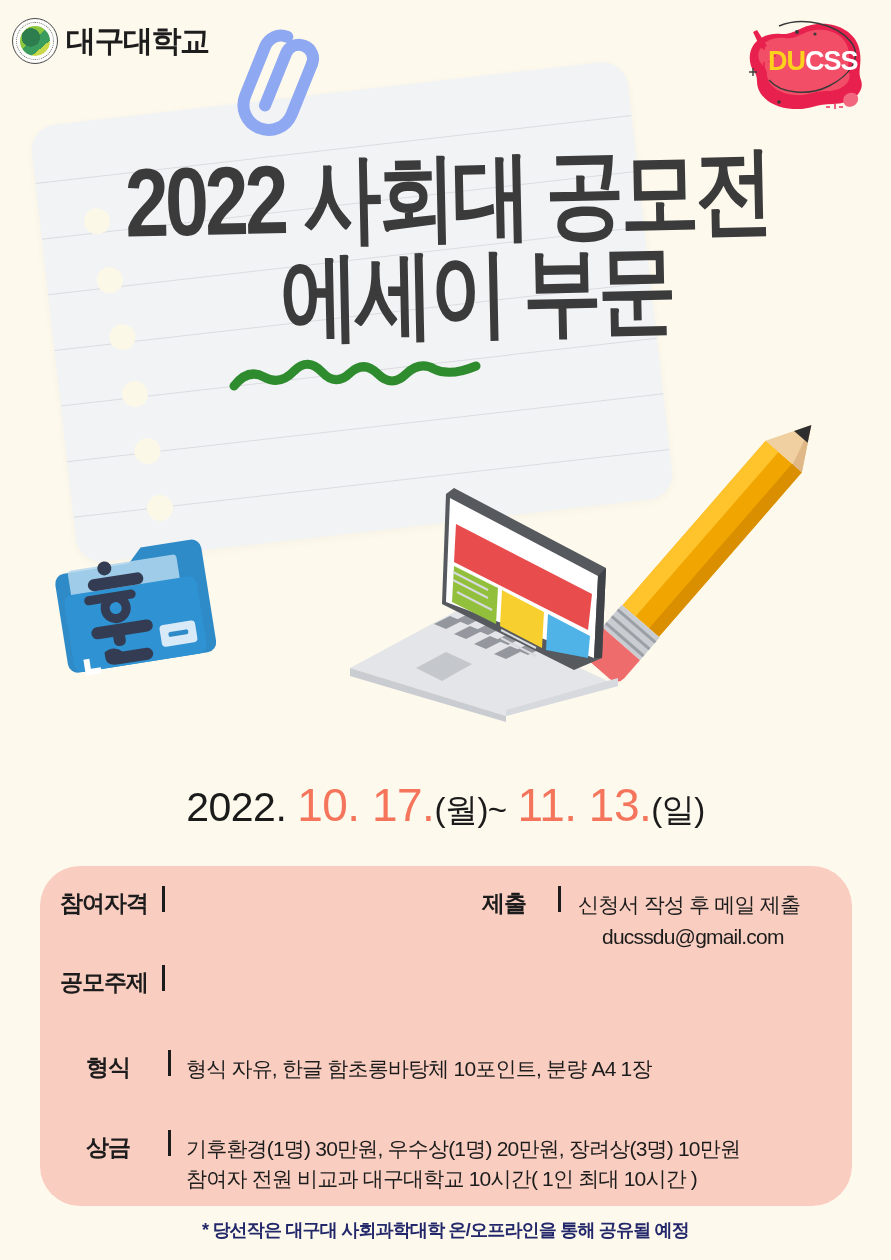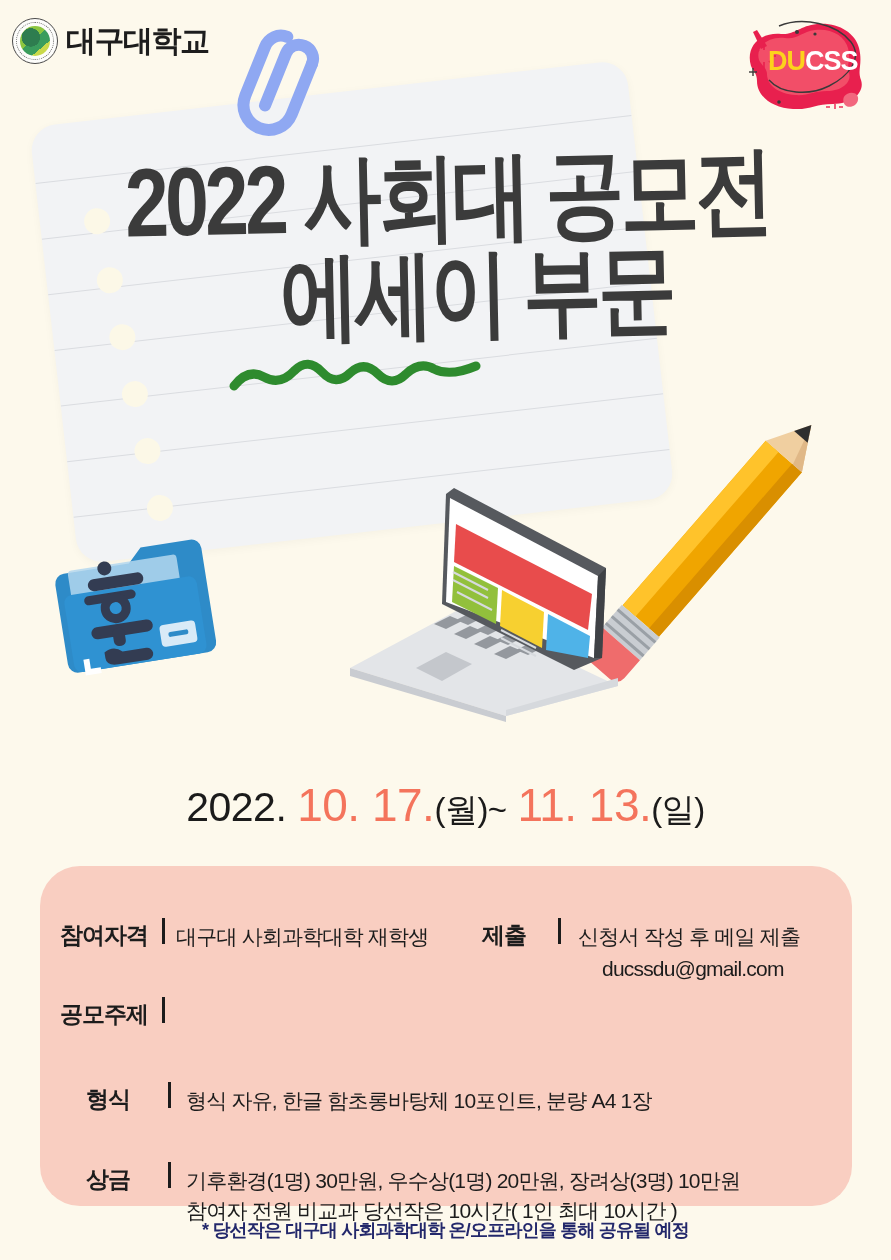--- a/index.html
+++ b/index.html
@@ -108,21 +108,21 @@
   .dateline .big{ font-size:46px; }
   .dateline .sm{ font-size:33px; color:#1b1b1b; }
 
   
   .infobox{
     position:absolute; left:40px; top:866px;
     width:812px; height:340px;
     background:#F9CEC1;
     border-radius:40px;
   }
-  .rowset{ position:absolute; left:0; top:0; width:100%; height:100%;margin-top:32px; }
+  .rowset{ position:absolute; left:0; top:0; width:100%; height:100%; }
 
   .r-label{
     position:absolute;
     font-size:23px; font-weight:800; color:#1c1c1c;
     letter-spacing:-1px; white-space:nowrap;
   }
   .r-bar{
     position:absolute;
     width:3px; background:#1c1c1c;
   }
@@ -322,37 +322,36 @@
     <span>2022.</span>
     <span class="hl big">10. 17.</span><span class="sm">(월)~</span>
     <span class="hl big">11. 13.</span><span class="sm">(일)</span>
   </div>
 
   <div class="infobox">
     <div class="rowset">
 
       <div class="r-label" style="left:20px; top:22px">참여자격</div>
       <div class="r-bar" style="left:122px; top:20px; height:26px"></div>
-      <div class="r-val" style="left:136px; top:25px">대구대 사회과학대학 재학생</div>
 
       <div class="r-label" style="left:442px; top:22px">제출</div>
       <div class="r-bar" style="left:518px; top:20px; height:26px"></div>
       <div class="r-val" style="left:562px; top:57px">ducssdu@gmail.com</div>
       <div class="r-val" style="left:538px; top:25px">신청서 작성 후 메일 제출</div>
 
       <div class="r-label" style="left:20px; top:101px">공모주제</div>
       <div class="r-bar" style="left:122px; top:99px; height:26px"></div>
 
       <div class="r-label" style="left:46px; top:186px">형식</div>
       <div class="r-bar" style="left:128px; top:184px; height:26px"></div>
       <div class="r-val" style="left:146px; top:189px">형식 자유, 한글 함초롱바탕체 10포인트, 분량 A4 1장</div>
 
       <div class="r-label" style="left:46px; top:266px">상금</div>
       <div class="r-bar" style="left:128px; top:264px; height:26px"></div>
       <div class="r-val" style="left:146px; top:269px">기후환경(1명) 30만원, 우수상(1명) 20만원, 장려상(3명) 10만원</div>
-      <div class="r-val" style="left:146px; top:299px">참여자 전원 비교과 당선작은 10시간( 1인 최대 10시간 )</div>
+      <div class="r-val" style="left:146px; top:299px">참여자 전원 비교과 대구대학교 10시간( 1인 최대 10시간 )</div>
 
     </div>
   </div>
 
   <div class="footer">* 당선작은  대구대 사회과학대학 온/오프라인을 통해 공유될 예정</div>
 
 </div>
 
 </body></html>

